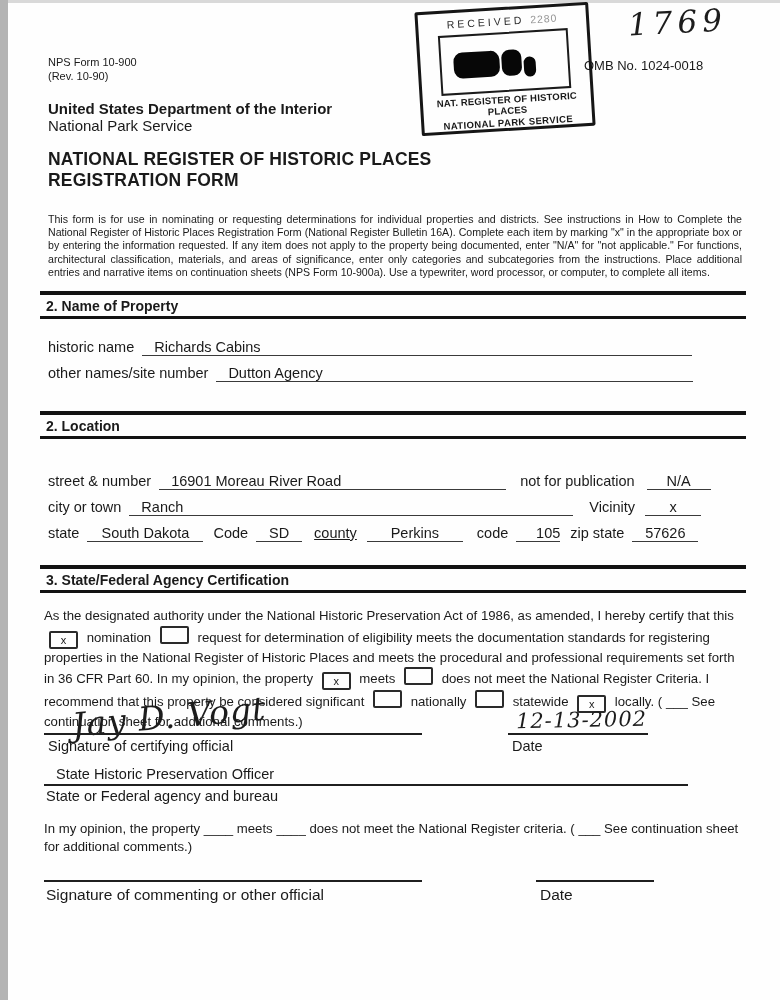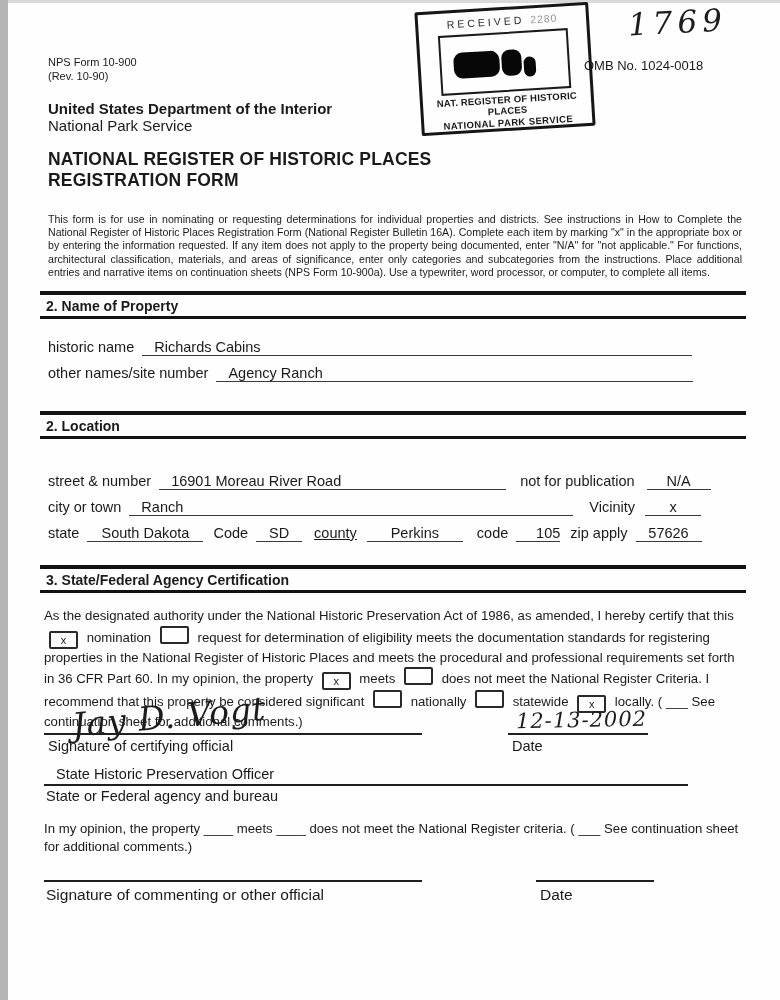--- a/index.html
+++ b/index.html
@@ -104,21 +104,21 @@
     <div class="rule-top"></div>
     <div class="sec-head">2. Name of Property</div>
     <div class="rule-bot"></div>
     <div class="rows">
       <div class="frow" style="margin-top:20px;">
         <span class="flabel">historic name</span>
         <span class="fill pad-l" style="width:538px;margin-left:8px;">Richards Cabins</span>
       </div>
       <div class="frow">
         <span class="flabel">other names/site number</span>
-        <span class="fill pad-l" style="width:465px;margin-left:8px;">Agency Ranch</span>
+        <span class="fill pad-l" style="width:465px;margin-left:8px;">Dutton Agency</span>
       </div>
     </div>
   </div>
 
   <div class="section" style="top:411px;">
     <div class="rule-top"></div>
     <div class="sec-head">2. Location</div>
     <div class="rule-bot"></div>
     <div class="rows">
       <div class="frow" style="margin-top:34px;">
@@ -135,21 +135,21 @@
       </div>
       <div class="frow">
         <span class="flabel">state</span>
         <span class="fill ctr" style="width:116px;margin-left:8px;">South Dakota</span>
         <span class="flabel" style="margin-left:10px;">Code</span>
         <span class="fill ctr" style="width:46px;margin-left:8px;">SD</span>
         <span class="flabel" style="margin-left:12px;text-decoration:underline;">county</span>
         <span class="fill ctr" style="width:96px;margin-left:10px;">Perkins</span>
         <span class="flabel" style="margin-left:14px;">code</span>
         <span class="fill ctr" style="width:44px;margin-left:8px;text-align:right;">105</span>
-        <span class="flabel" style="margin-left:10px;">zip apply</span>
+        <span class="flabel" style="margin-left:10px;">zip state</span>
         <span class="fill ctr" style="width:66px;margin-left:8px;">57626</span>
       </div>
     </div>
   </div>
 
   <div class="section" style="top:565px;">
     <div class="rule-top"></div>
     <div class="sec-head">3. State/Federal Agency Certification</div>
     <div class="rule-bot"></div>
 

